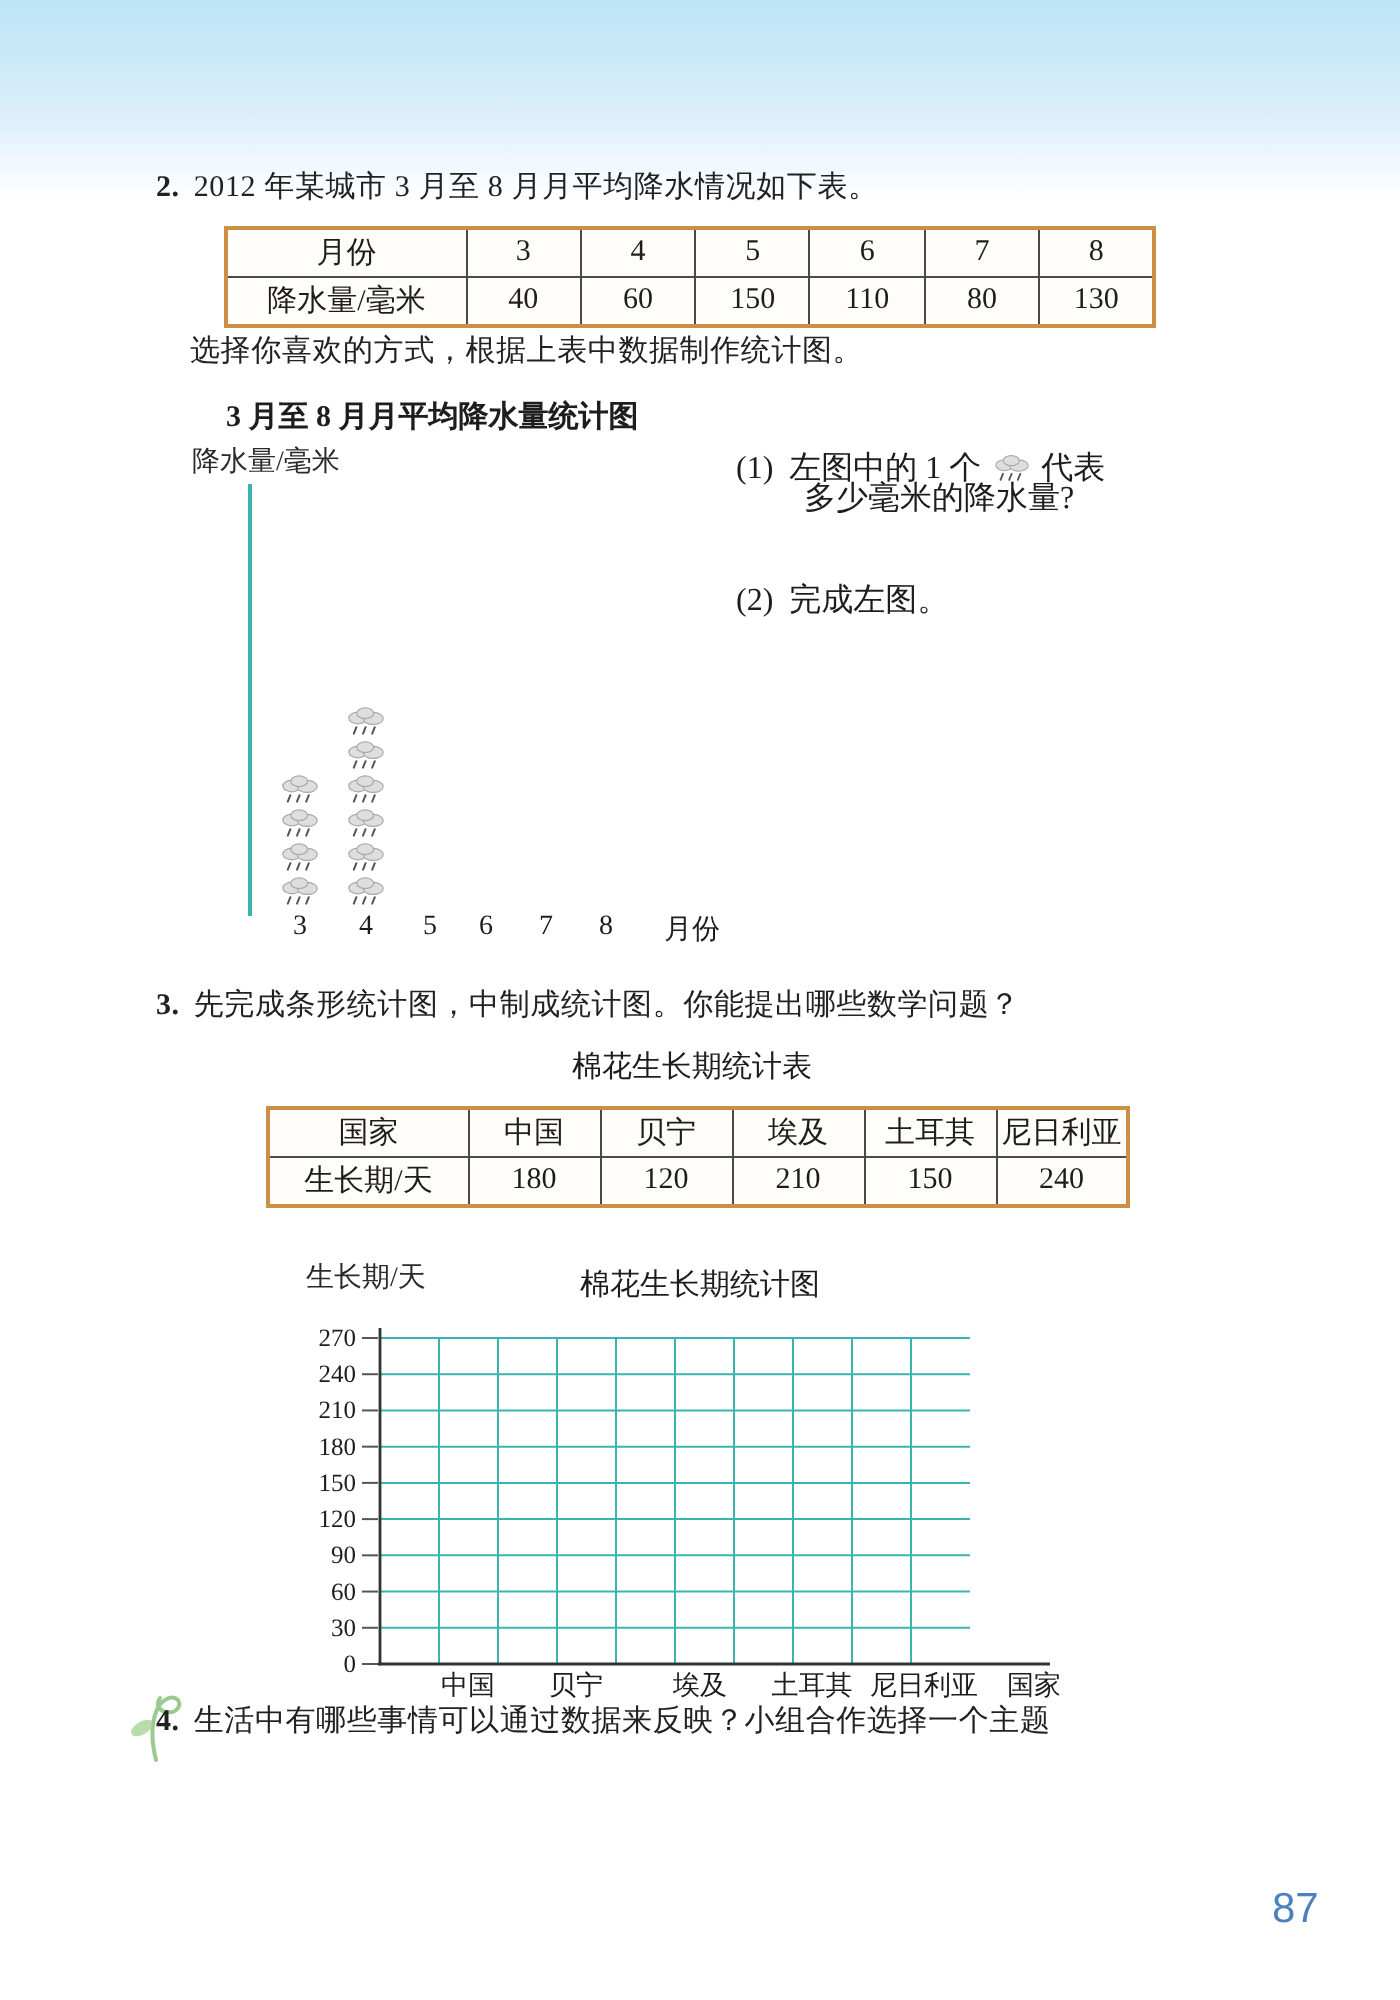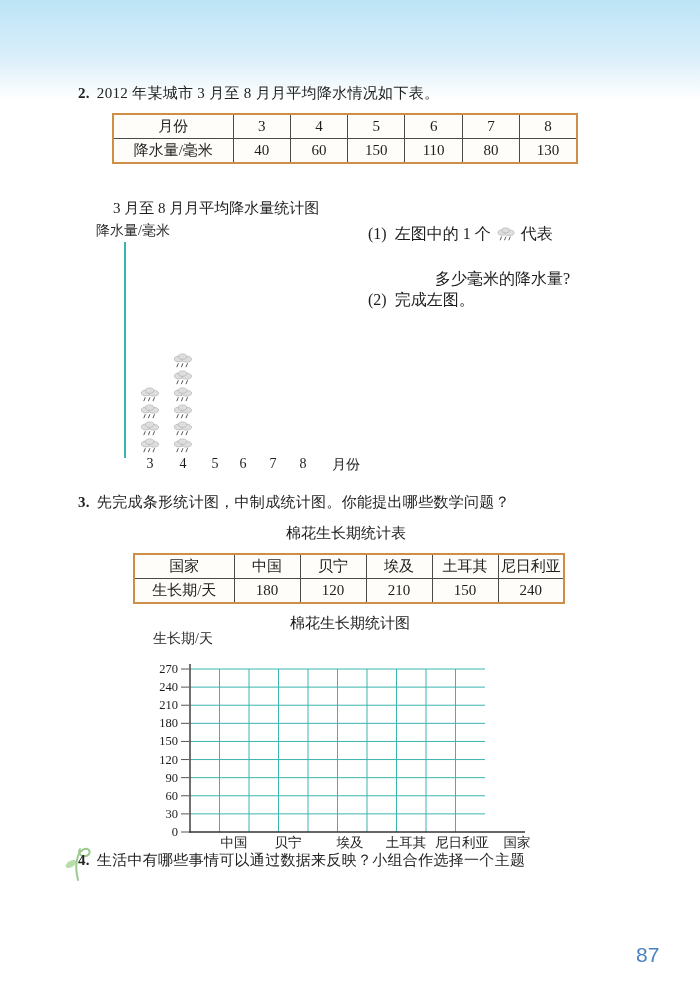--- a/index.html
+++ b/index.html
@@ -61,22 +61,23 @@
           <td>40</td>
           <td>60</td>
           <td>150</td>
           <td>110</td>
           <td>80</td>
           <td>130</td>
         </tr>
       </tbody>
   </table>
 
-
-  <div class="chart-title" style="left:113px;top:199px;">3 月至 8 月月平均降水量统计图</div>
+  <div class="stmt" style="left:95px;top:166px;">选择你喜欢的方式，根据上表中数据制作统计图。</div>
+
+  <div class="chart-title" style="left:113px;top:199px;font-weight:bold;">3 月至 8 月月平均降水量统计图</div>
   <div class="small-label" style="left:96px;top:222px;">降水量/毫米</div>
   <div class="picto-axis" style="left:124px;top:242px;height:216px;"></div>
   <div id="picto-icons">
       <div class="rain" style="left: 139px; top: 437px;"><svg viewBox="0 0 22 17" width="100%" height="100%">
           <ellipse cx="7" cy="7" rx="4.6" ry="2.9" fill="#dedede" stroke="#a9a9a9" stroke-width="0.6"></ellipse>
           <ellipse cx="14.6" cy="7.2" rx="5" ry="3" fill="#dedede" stroke="#a9a9a9" stroke-width="0.6"></ellipse>
           <ellipse cx="10.6" cy="4.6" rx="4.2" ry="2.7" fill="#dedede" stroke="#a9a9a9" stroke-width="0.6"></ellipse>
           <line x1="6.2" y1="11.6" x2="4.9" y2="14.8" stroke="#555" stroke-width="1" stroke-linecap="round"></line>
           <line x1="10.8" y1="11.6" x2="9.5" y2="14.8" stroke="#555" stroke-width="1" stroke-linecap="round"></line>
           <line x1="15.4" y1="11.6" x2="14.1" y2="14.8" stroke="#555" stroke-width="1" stroke-linecap="round"></line>
@@ -165,21 +166,21 @@
   <div class="qline" style="left:368px;top:224px;">
     <span class="qnum">(1)</span><span>左图中的 1 个</span><span class="inline-icon rain-icon-slot"><svg viewBox="0 0 22 17" width="100%" height="100%">
           <ellipse cx="7" cy="7" rx="4.6" ry="2.9" fill="#dedede" stroke="#a9a9a9" stroke-width="0.6"></ellipse>
           <ellipse cx="14.6" cy="7.2" rx="5" ry="3" fill="#dedede" stroke="#a9a9a9" stroke-width="0.6"></ellipse>
           <ellipse cx="10.6" cy="4.6" rx="4.2" ry="2.7" fill="#dedede" stroke="#a9a9a9" stroke-width="0.6"></ellipse>
           <line x1="6.2" y1="11.6" x2="4.9" y2="14.8" stroke="#555" stroke-width="1" stroke-linecap="round"></line>
           <line x1="10.8" y1="11.6" x2="9.5" y2="14.8" stroke="#555" stroke-width="1" stroke-linecap="round"></line>
           <line x1="15.4" y1="11.6" x2="14.1" y2="14.8" stroke="#555" stroke-width="1" stroke-linecap="round"></line>
         </svg></span><span>代表</span>
   </div>
-  <div class="qline" style="left:402px;top:269px;margin-left:33px;">多少毫米的降水量?</div>
+  <div class="qline" style="left:402px;top:239px;">多少毫米的降水量?</div>
   <div class="qline" style="left:368px;top:290px;">
     <span class="qnum">(2)</span><span>完成左图。</span>
   </div>
 
   <div class="stmt" style="left:78px;top:493px;">
     <span class="num">3.</span><span>先完成条形统计图，中制成统计图。你能提出哪些数学问题？</span>
   </div>
 
   <div class="chart-title" style="left:286px;top:524px;">棉花生长期统计表</div>
 
@@ -205,21 +206,21 @@
           <td>生长期/天</td>
           <td>180</td>
           <td>120</td>
           <td>210</td>
           <td>150</td>
           <td>240</td>
         </tr>
       </tbody>
   </table>
 
-  <div class="chart-title" style="left:290px;top:614px;">棉花生长期统计图</div>
+  <div class="chart-title" style="left:290px;top:633px;">棉花生长期统计图</div>
   <div class="small-label" style="left:153px;top:630px;">生长期/天</div>
   <div id="bar-chart" style="position:absolute;left:150px;top:648px;width:390px;height:212px;"><svg width="390" height="212">
         <line x1="31" y1="184" x2="39" y2="184" stroke="#555" stroke-width="1"></line>
         <text x="28" y="188" text-anchor="end" font-size="12.5" fill="#1d1d1d">0</text>
         <line x1="40" y1="165.88888888888889" x2="335" y2="165.88888888888889" stroke="#3ab4b0" stroke-width="1"></line>
         <line x1="31" y1="165.88888888888889" x2="39" y2="165.88888888888889" stroke="#555" stroke-width="1"></line>
         <text x="28" y="169.88888888888889" text-anchor="end" font-size="12.5" fill="#1d1d1d">30</text>
         <line x1="40" y1="147.77777777777777" x2="335" y2="147.77777777777777" stroke="#3ab4b0" stroke-width="1"></line>
         <line x1="31" y1="147.77777777777777" x2="39" y2="147.77777777777777" stroke="#555" stroke-width="1"></line>
         <text x="28" y="151.77777777777777" text-anchor="end" font-size="12.5" fill="#1d1d1d">60</text>

